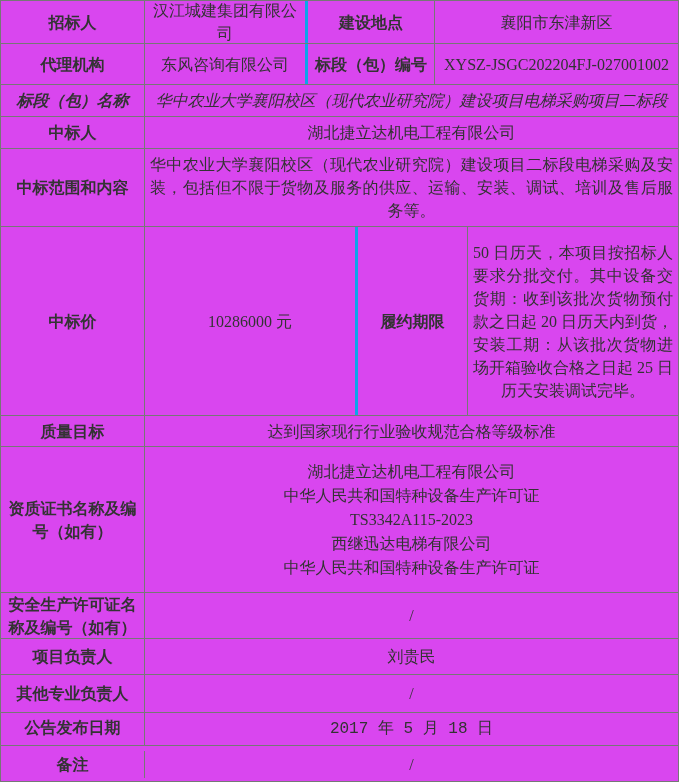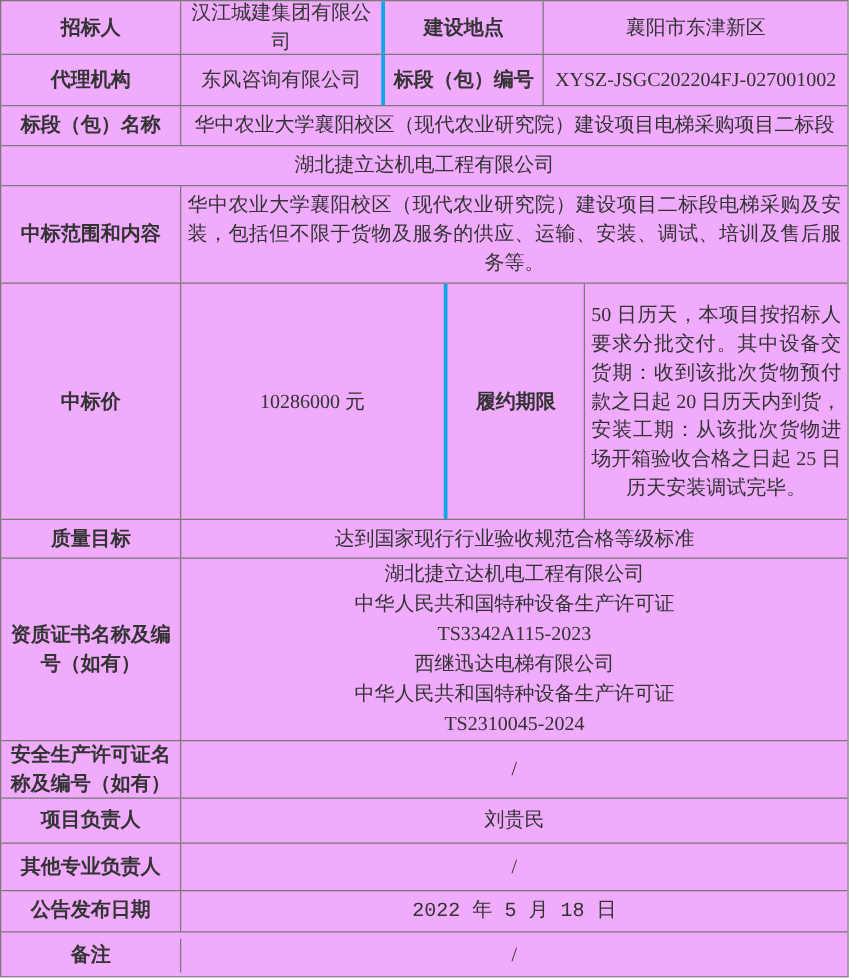--- a/index.html
+++ b/index.html
@@ -1,19 +1,19 @@
 <!DOCTYPE html>
 <html><head>
 <meta charset="utf-8">
 <style>
   html,body{margin:0;padding:0;background:#ffffff;}
   body{font-family:"Liberation Serif","DejaVu Serif",serif;color:#333333;}
   #doc{
     width:679px;height:782px;box-sizing:border-box;
-    border:1px solid #777777;background:#f0abfc;
+    border:1px solid #777777;background:#d946ef;
     display:flex;flex-direction:column;overflow:hidden;
   }
   .row{display:flex;flex-direction:row;box-sizing:border-box;border-bottom:1px solid #777777;flex:0 0 auto;}
   .row:last-child{border-bottom:none;align-items:center;}
   .cell{
     box-sizing:border-box;display:flex;align-items:center;justify-content:center;
     padding:2px 5px;font-size:16px;line-height:23px;overflow:hidden;text-align:center;
   }
   .lbl{font-weight:bold;border-right:1px solid #777777;}
   .vborder{border-right:3px solid #0ea5e9;}
@@ -21,21 +21,21 @@
   .c2{width:163px;flex:0 0 163px;}
   .c3{width:127px;flex:0 0 127px;}
   .c4{flex:1 1 auto;}
   .c2w{width:213px;flex:0 0 213px;}
   .c3n{width:110px;flex:0 0 110px;}
   .para{text-align:justify;text-align-last:center;justify-content:center;}
   .para > div{width:100%;}
   .multiline{flex-direction:column;justify-content:center;}
   .multiline .line{width:100%;line-height:24px;text-align:center;}
   
-  .r1{height:43px;} .r2{height:41px;} .r3{height:32px;} .r4{height:32px;}
+  .r1{height:43px;} .r2{height:41px;} .r3{height:32px;font-style:italic;} .r4{height:32px;}
   .r5{height:78px;} .r6{height:189px;} .r7{height:31px;} .r8{height:146px;}
   .r9{height:46px;} .r10{height:36px;} .r11{height:38px;} .r12{height:33px;font-family:Liberation Mono, monospace;}
   .r13{height:37px;border-bottom:none;}
 </style>
 </head>
 <body>
 
 <div id="doc">
 
   <div class="row r1">
@@ -51,20 +51,21 @@
     <div class="cell lbl c3">标段（包）编号</div>
     <div class="cell c4">XYSZ-JSGC202204FJ-027001002</div>
   </div>
 
   <div class="row r3">
     <div class="cell lbl c1">标段（包）名称</div>
     <div class="cell c4">华中农业大学襄阳校区（现代农业研究院）建设项目电梯采购项目二标段</div>
   </div>
 
   <div class="row r4">
+    <div class="cell lbl c1">中标人</div>
     <div class="cell c4">湖北捷立达机电工程有限公司</div>
   </div>
 
   <div class="row r5">
     <div class="cell lbl c1">中标范围和内容</div>
     <div class="cell c4 para">
       <div>华中农业大学襄阳校区（现代农业研究院）建设项目二标段电梯采购及安装，包括但不限于货物及服务的供应、运输、安装、调试、培训及售后服务等。</div>
     </div>
   </div>
 
@@ -83,42 +84,41 @@
   </div>
 
   <div class="row r8">
     <div class="cell lbl c1">资质证书名称及编号（如有）</div>
     <div class="cell c4 multiline">
       <div class="line">湖北捷立达机电工程有限公司</div>
       <div class="line">中华人民共和国特种设备生产许可证</div>
       <div class="line">TS3342A115-2023</div>
       <div class="line">西继迅达电梯有限公司</div>
       <div class="line">中华人民共和国特种设备生产许可证</div>
-      <div class="line">TS2310045-2024</div>
     </div>
   </div>
 
   <div class="row r9">
     <div class="cell lbl c1">安全生产许可证名称及编号（如有）</div>
     <div class="cell c4">/</div>
   </div>
 
   <div class="row r10">
     <div class="cell lbl c1">项目负责人</div>
     <div class="cell c4">刘贵民</div>
   </div>
 
   <div class="row r11">
     <div class="cell lbl c1">其他专业负责人</div>
     <div class="cell c4">/</div>
   </div>
 
   <div class="row r12">
     <div class="cell lbl c1">公告发布日期</div>
-    <div class="cell c4">2022 年 5 月 18 日</div>
+    <div class="cell c4">2017 年 5 月 18 日</div>
   </div>
 
   <div class="row r13">
     <div class="cell lbl c1">备注</div>
     <div class="cell c4">/</div>
   </div>
 
 </div>
 
 </body></html>

